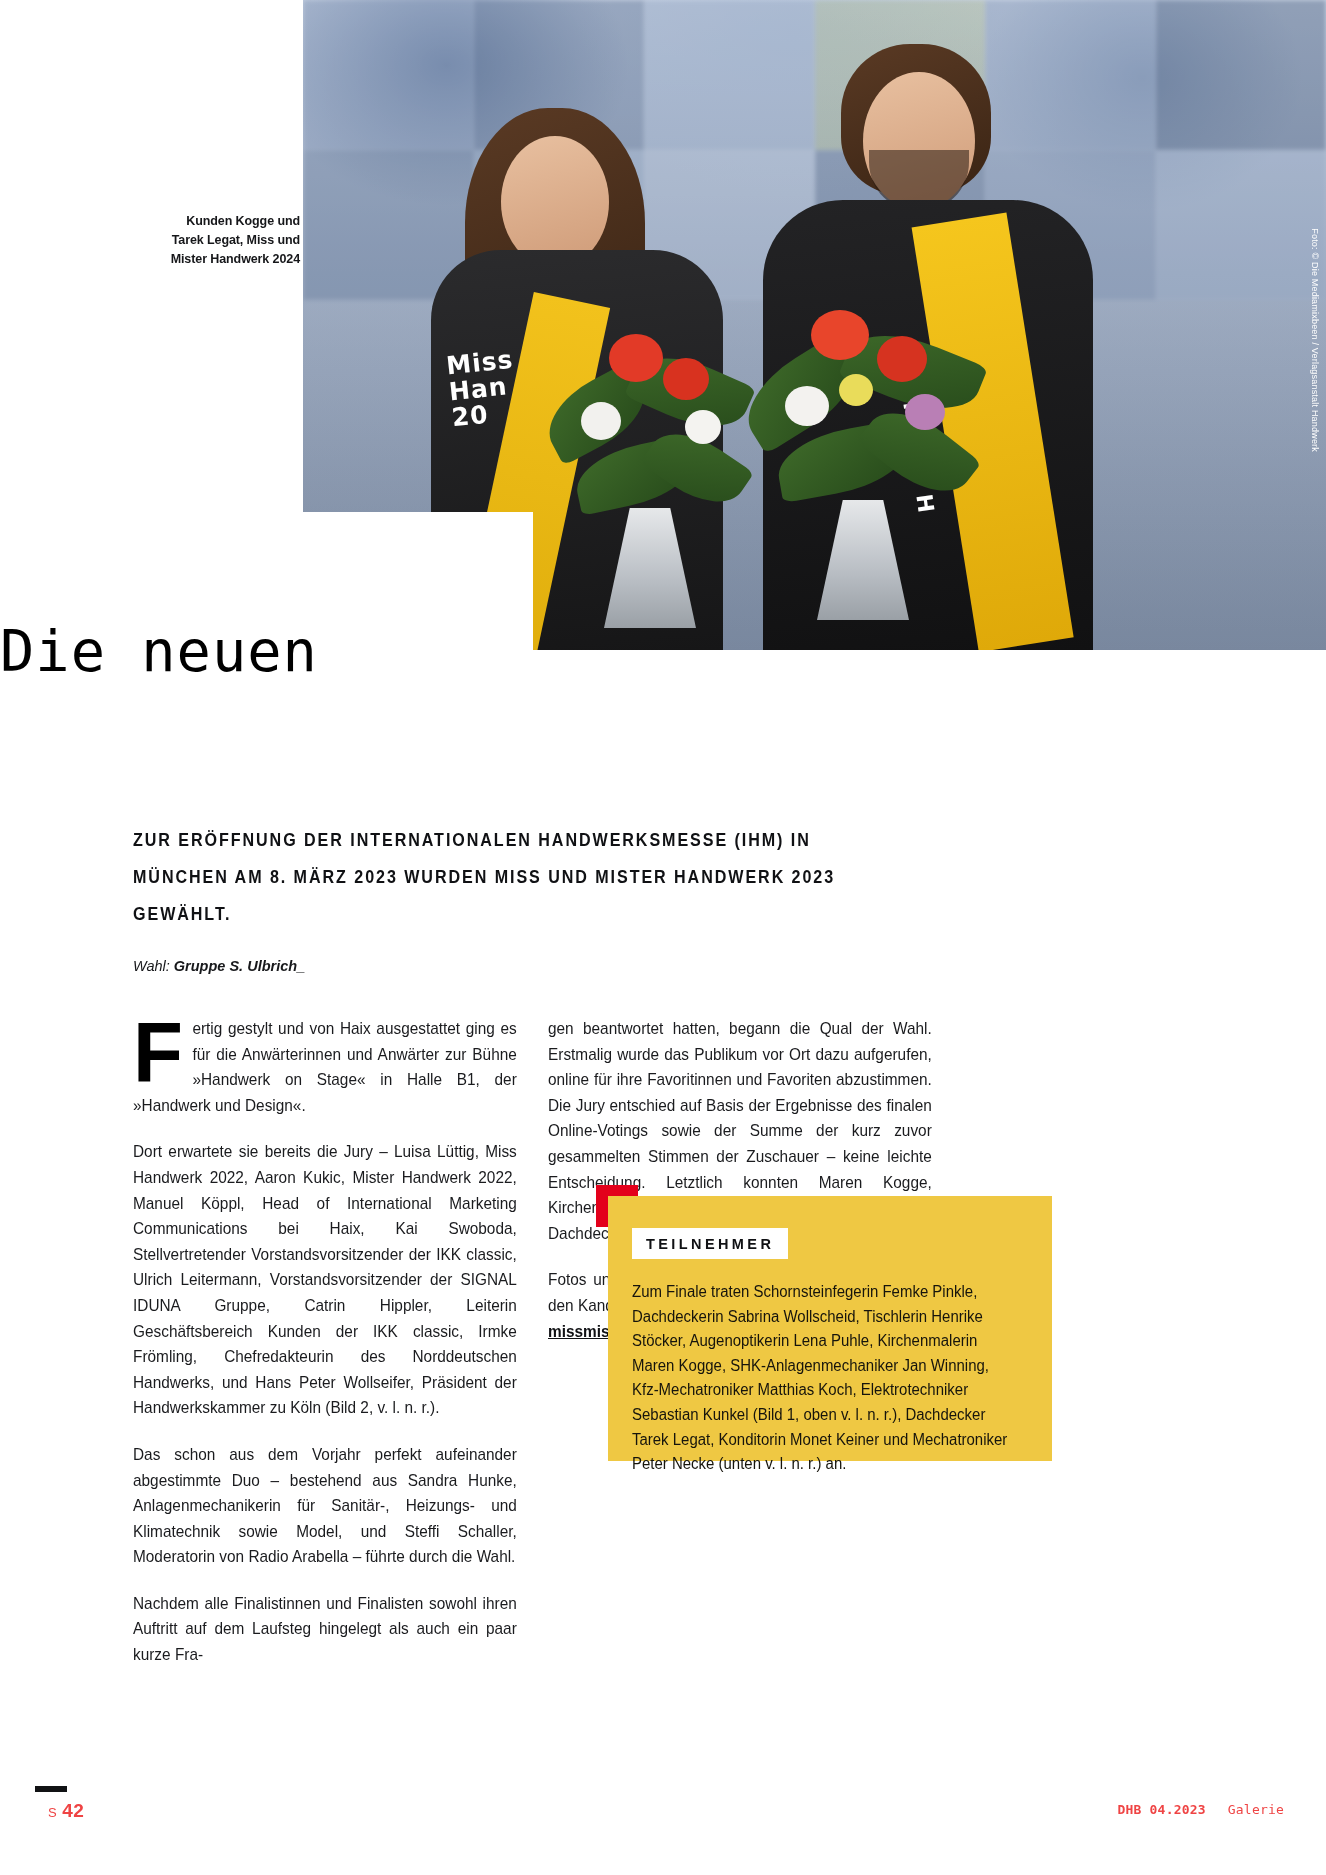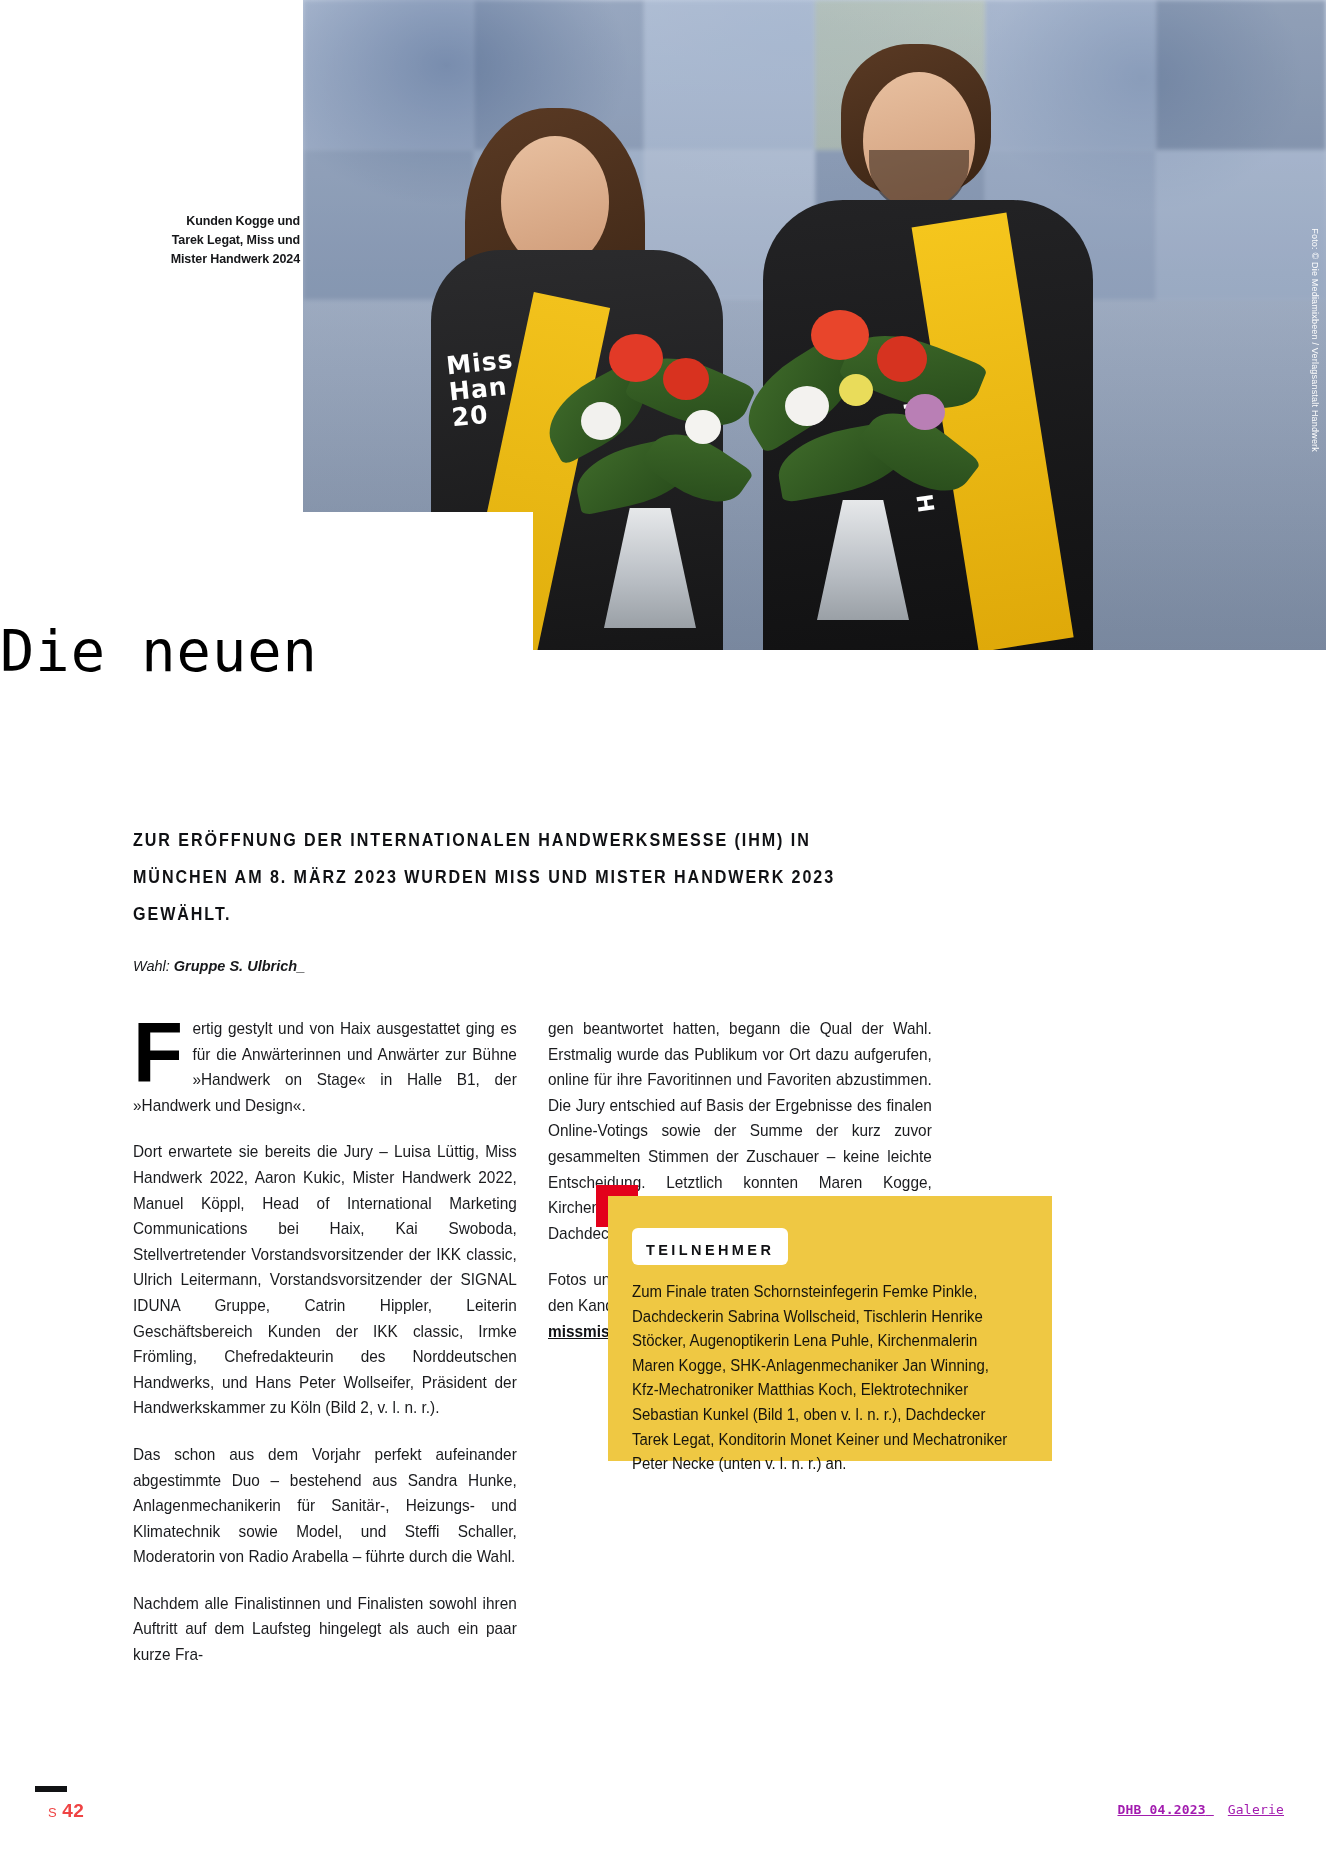--- a/index.html
+++ b/index.html
@@ -236,23 +236,23 @@
 
   
   .yellow-box {
     position: absolute; left: 608px; top: 1196px;
     width: 444px; height: 265px;
     background: #efc843;
   }
   .box-title {
     position: absolute; left: 24px; top: 32px;
     background: #ffffff; color: #101114;
-    padding: 14px 14px 7px 14px;
+    padding: 8px 14px 7px 14px;
     font-family: "Liberation Sans Narrow", "Liberation Sans", sans-serif;
-    font-size: 14.5px; font-weight: 700; letter-spacing: 3.4px; border-radius: 6px;
+    font-size: 14.5px; font-weight: 700; letter-spacing: 3.4px;
   }
   .box-body {
     position: absolute; left: 24px; right: 22px; top: 84px;
     font-family: "Liberation Sans Narrow", "Liberation Sans", sans-serif;
     font-size: 15.6px; line-height: 24.6px;
     color: #16140c; text-align: left;
     transform: scaleX(0.96); transform-origin: left top;
   }
 
   
@@ -264,21 +264,21 @@
     position: absolute; left: 48px; top: 1800px;
     font-family: "Liberation Sans", sans-serif;
     color: #ef4444;
   }
   .folio .s   { font-size: 13px; letter-spacing: 1px; }
   .folio .num { font-size: 19px; font-weight: 700; letter-spacing: 0.5px; }
 
   .footer-right {
     position: absolute; right: 42px; top: 1802px;
     font-family: "DejaVu Sans Mono", monospace;
-    font-size: 13px; color: #a21caf; letter-spacing: 0.2px; text-decoration: underline;
+    font-size: 13px; color: #ef4444; letter-spacing: 0.2px;
   }
   .footer-right .issue   { font-weight: 700; }
   .footer-right .section { margin-left: 14px; }
 </style>
 </head>
 <body>
 
 <div class="page">
 
   <div class="hero">

